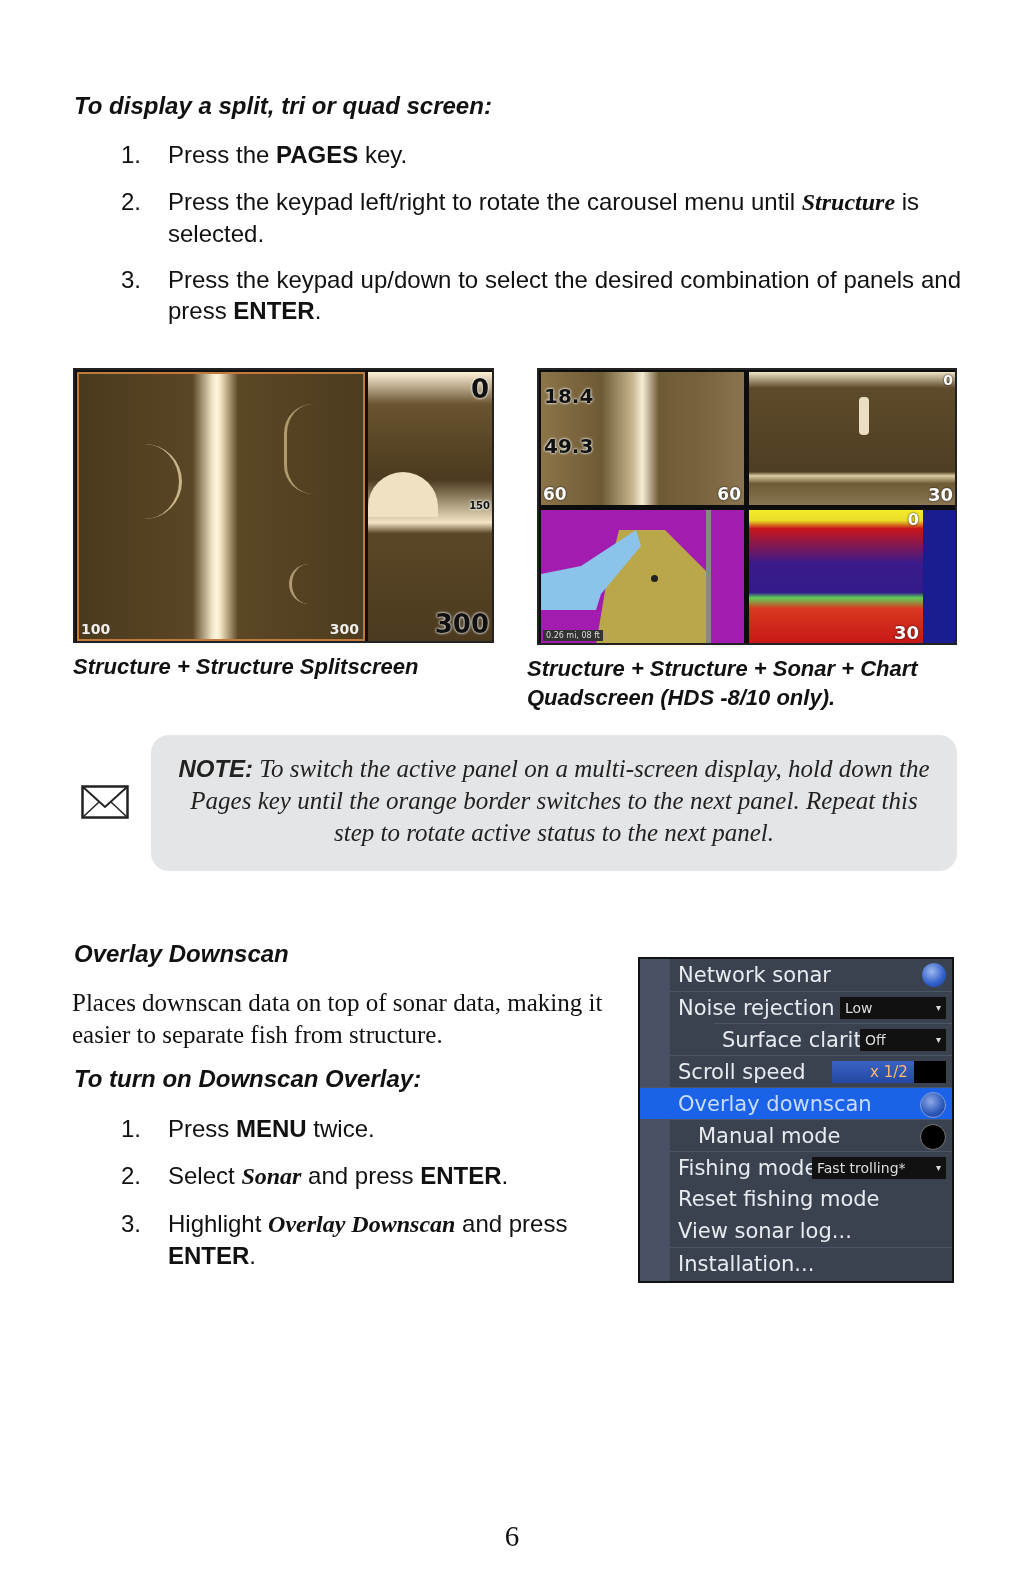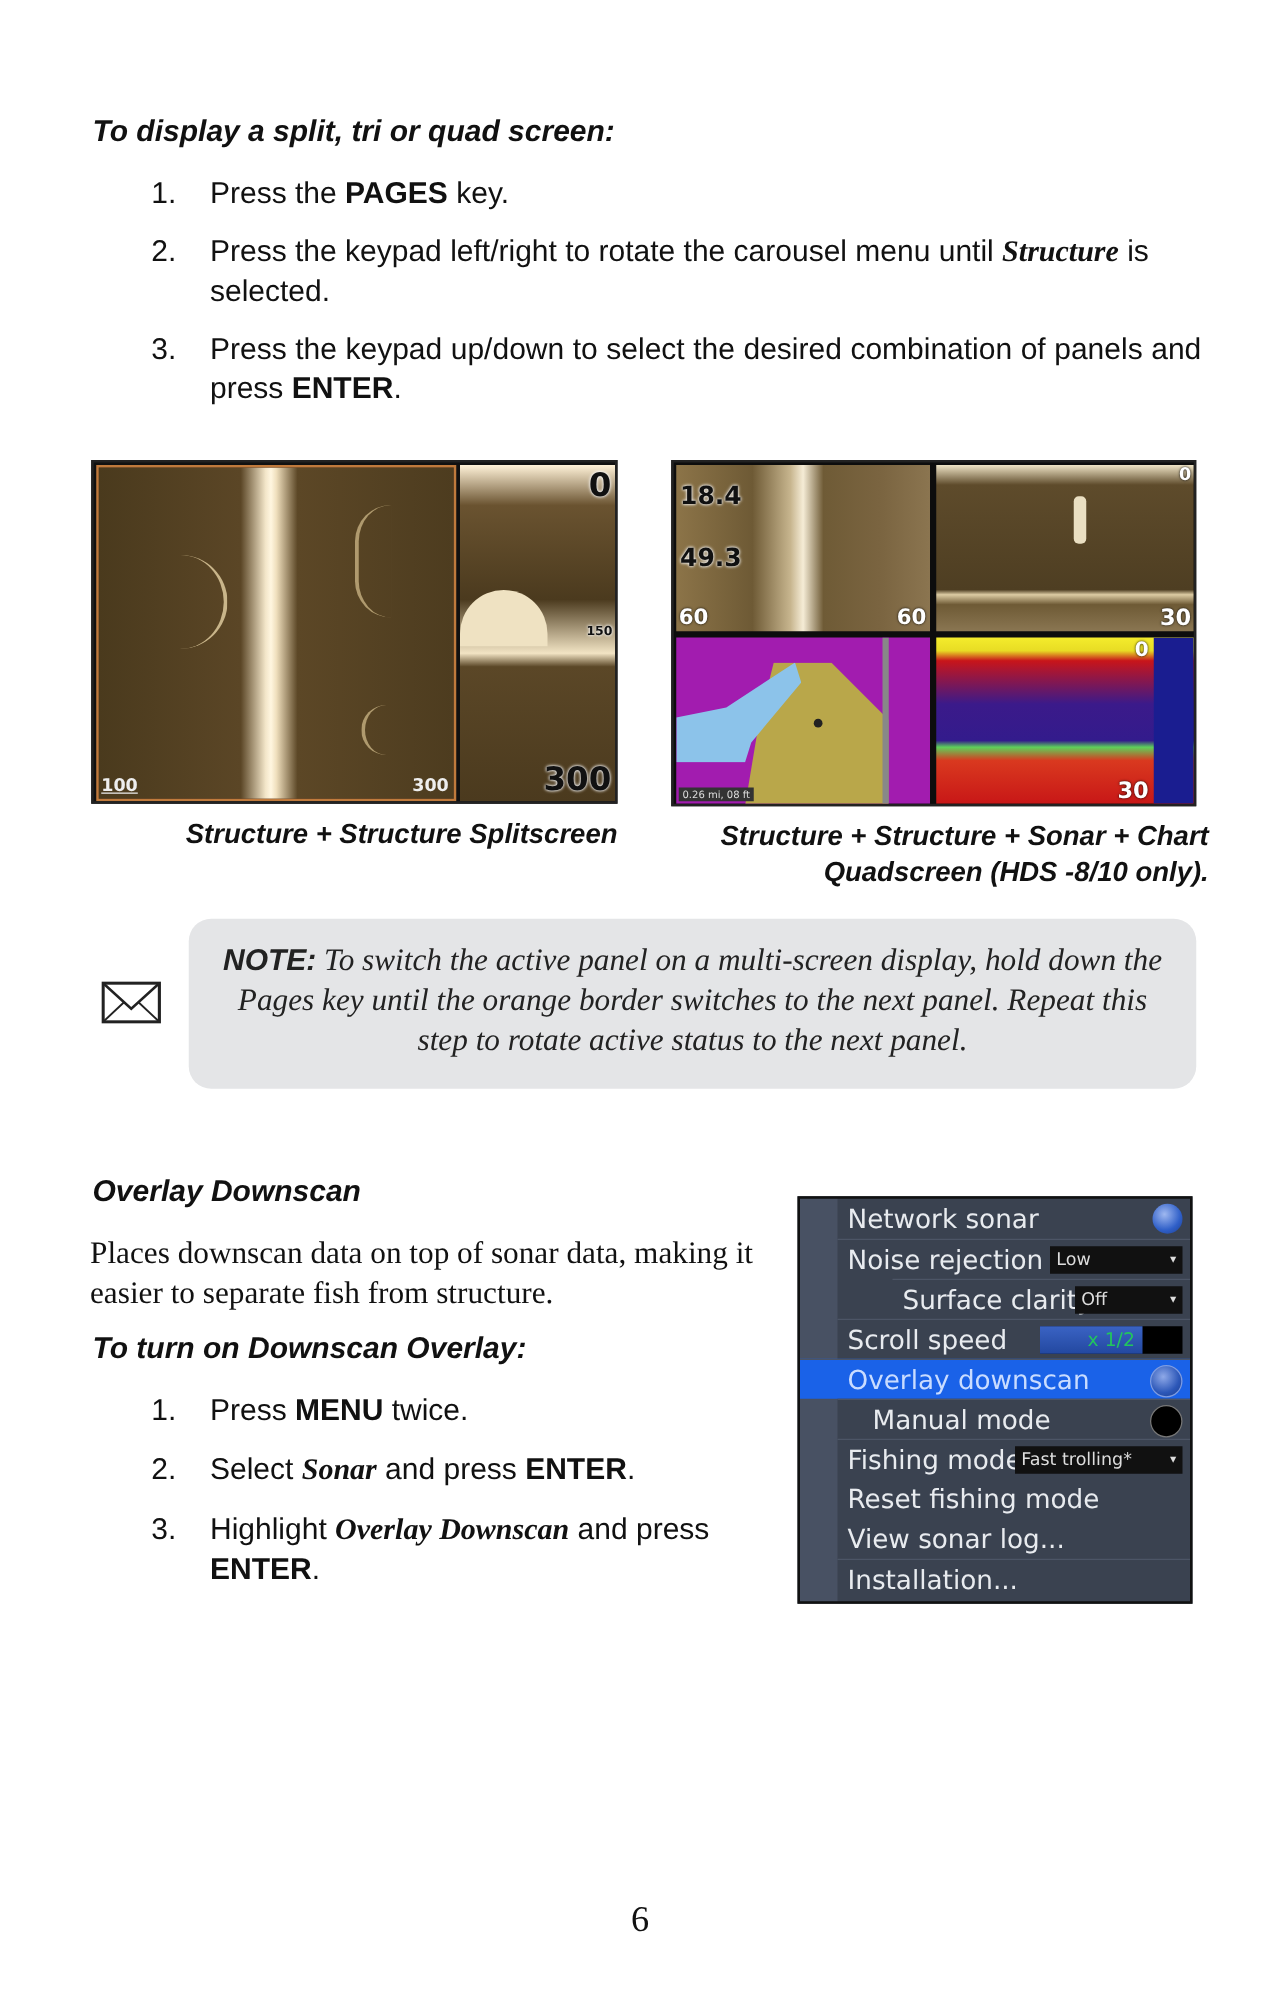--- a/index.html
+++ b/index.html
@@ -4,21 +4,21 @@
 <style>
   html, body { margin: 0; padding: 0; background: #ffffff; }
   body { width: 1024px; height: 1595px; position: relative; overflow: hidden; color: #111; font-family: "Liberation Sans", sans-serif; }
   .abs { position: absolute; }
   .h-italic { font-family: "Liberation Sans", sans-serif; font-style: italic; font-weight: bold; font-size: 24px; }
   .step { position: absolute; font-family: "Liberation Sans", sans-serif; font-size: 24px; line-height: 31px; }
   .step .num { position: absolute; left: 0; top: 0; }
   .step .txt { position: absolute; left: 47px; top: 0; }
   .serif-it { font-family: "Liberation Serif", serif; font-style: italic; font-weight: bold; }
   .justify { text-align: justify; text-align-last: left; }
-  .caption { font-style: italic; font-weight: bold; font-size: 22px; text-align: right; line-height: 29px; }
+  .caption { font-style: italic; font-weight: bold; font-size: 22px; text-align: left; line-height: 29px; }
 
   
   .shot { position: absolute; background: #111; border: 2px solid #222; box-sizing: border-box; overflow: hidden; }
   .sonar-brown { background: linear-gradient(90deg, #4a3a1d 0%, #5b4626 40%, #f3e6c9 47%, #fff6e0 48.5%, #f0e0be 50%, #5c4726 56%, #4d3c1f 100%); }
   .panel { position: absolute; overflow: hidden; }
   .num-label { position: absolute; font-family: "DejaVu Sans", sans-serif; font-weight: bold; color: #111; text-shadow: 0 0 2px #eee, 0 0 3px #fff; }
 
   
   .note-box { position: absolute; left: 151px; top: 735px; width: 806px; height: 136px; background: #e4e5e7; border-radius: 18px; }
   .note-text { position: absolute; left: 20px; right: 20px; top: 18px; text-align: center; font-family: "Liberation Serif", serif; font-style: italic; font-size: 25px; line-height: 32px; color: #222; }
@@ -27,21 +27,21 @@
   
   .menu { position: absolute; left: 638px; top: 957px; width: 316px; height: 326px; background: #3a4250; border: 2px solid #111; box-sizing: border-box; overflow: hidden; }
   .menu-side { position: absolute; left: 0; top: 0; width: 30px; height: 100%; background: #485163; }
   .menu-row { position: absolute; left: 30px; right: 0; height: 32px; font-family: "DejaVu Sans", sans-serif; font-size: 21px; color: #e8ebef; line-height: 32px; padding-left: 8px; box-sizing: border-box; border-top: 1px solid #4c5566; }
   .menu-row.sel { left: 0; padding-left: 38px; background: #1a62e8; color: #c9dcff; }
   .dd { position: absolute; right: 6px; top: 5px; height: 22px; background: #111; color: #ddd; font-size: 14px; line-height: 22px; padding-left: 5px; box-sizing: border-box; }
   .dd .arrow { position: absolute; right: 5px; top: 0; font-size: 10px; }
   .toggle { position: absolute; right: 6px; top: 4px; width: 24px; height: 24px; border-radius: 50%; }
   .slider { position: absolute; right: 6px; top: 5px; width: 114px; height: 22px; background: #000; }
   .slider .fill { position: absolute; left: 0; top: 0; bottom: 0; width: 72%; background: linear-gradient(#3a63c4, #2348a0); }
-  .slider .val { position: absolute; left: 0; right: 0; top: 0; text-align: center; color: #22c55e; font-size: 15px; line-height: 22px; }
+  .slider .val { position: absolute; left: 0; right: 0; top: 0; text-align: center; color: #fdba74; font-size: 15px; line-height: 22px; }
 
   .page-number { position: absolute; left: 0; width: 1024px; top: 1520px; text-align: center; font-family: "Liberation Serif", serif; font-size: 29px; }
 </style>
 </head>
 <body>
 
 <div class="abs h-italic" style="left:74px; top:92px;">To display a split, tri or quad screen:</div>
 
 <div class="step" style="left:121px; top:139px; width:840px;">
   <span class="num">1.</span>
@@ -56,21 +56,21 @@
 <div class="step" style="left:121px; top:264px; width:840px;">
   <span class="num">3.</span>
   <span class="txt justify" style="width:793px;"><span>Press the keypad up/down to select the desired combination of panels and press </span><b>ENTER</b><span>.</span></span>
 </div>
 
 <div class="shot" style="left:73px; top:368px; width:421px; height:275px;">
   <div class="panel sonar-brown" style="left:2px; top:2px; width:288px; height:269px; border:2px solid #c07a3c; box-sizing:border-box;">
     <div class="abs" style="left:60px; top:70px; width:40px; height:75px; border-right:3px solid #e6d2a4; border-radius:0 60px 60px 0; opacity:0.8;"></div>
     <div class="abs" style="left:205px; top:30px; width:26px; height:90px; border-left:3px solid #d6c08f; border-radius:40px 0 0 40px; opacity:0.7;"></div>
     <div class="abs" style="left:210px; top:190px; width:40px; height:40px; border-left:3px solid #d6c08f; border-radius:40px 0 0 40px; opacity:0.7;"></div>
-    <span class="num-label" style="left:2px; bottom:2px; font-size:14px; color:#eee; text-shadow:none;text-decoration:underline;">100</span>
+    <span class="num-label" style="left:2px; bottom:2px; font-size:14px; color:#eee; text-shadow:none;">100</span>
     <span class="num-label" style="right:4px; bottom:2px; font-size:14px; color:#eee; text-shadow:none;">300</span>
   </div>
   <div class="panel" style="left:293px; top:2px; width:124px; height:269px; background:linear-gradient(#fff2d8 0%, #6a5330 12%, #4b3a1e 40%, #f2e4c4 56%, #5b4727 60%, #4b3a1e 100%);">
     <div class="abs" style="left:0; top:100px; width:70px; height:45px; background:#efe2c2; border-radius:35px 35px 0 0;"></div>
     <span class="num-label" style="right:3px; top:2px; font-size:26px;">0</span>
     <span class="num-label" style="right:2px; top:128px; font-size:10px;">150</span>
     <span class="num-label" style="right:3px; bottom:2px; font-size:26px;">300</span>
   </div>
 </div>
 <div class="abs caption" style="left:73px; top:652px; width:421px;">Structure + Structure Splitscreen</div>

